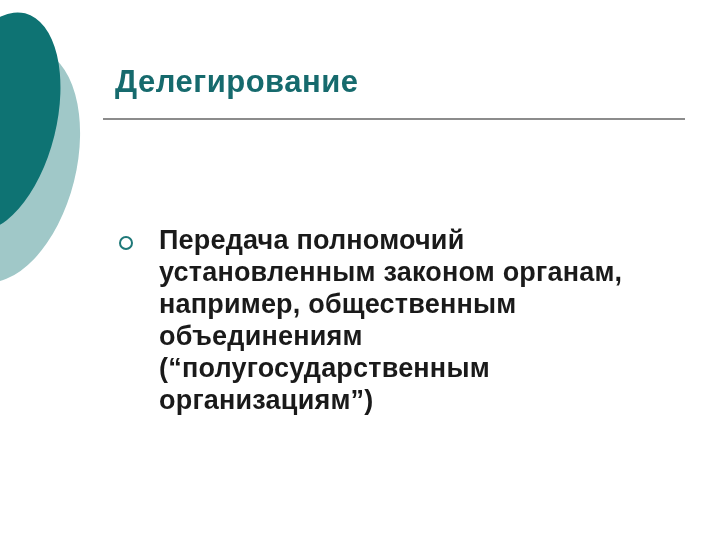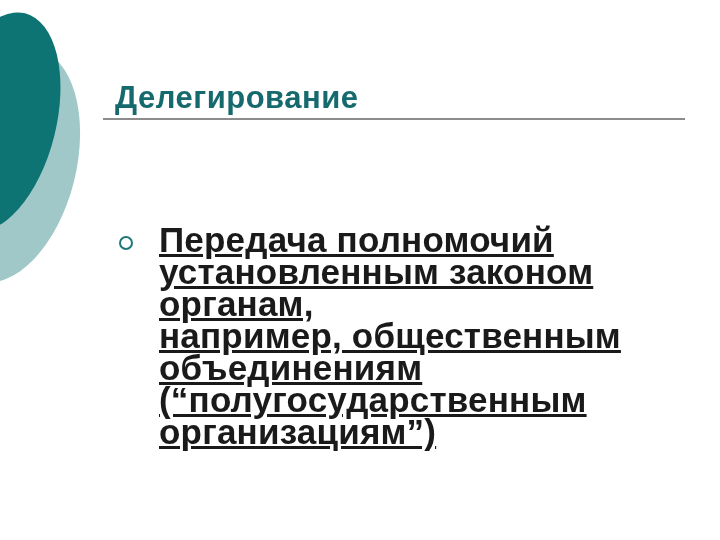--- a/index.html
+++ b/index.html
@@ -24,21 +24,20 @@
   .slide-title {
     position: absolute;
     left: 115px;
     top: 64px;
     width: 570px;
     font-size: 31px;
     font-weight: bold;
     letter-spacing: 0.5px;
     color: var(--title, #166A6D);
     white-space: nowrap;
-    margin-top: 16px;
   }
   .title-underline {
     position: absolute;
     left: 103px;
     top: 118px;
     width: 582px;
     height: 2px;
     background: var(--rule, #8C8C8C);
   }
   .bullet-list {
@@ -58,27 +57,26 @@
     flex: 0 0 auto;
     width: 10px;
     height: 10px;
     border: 2.5px solid var(--bullet-marker, #1E7878);
     border-radius: 50%;
     margin-top: 12px;
     margin-right: 26px;
     background: transparent;
   }
   .bullet-text {
-    font-size: 35px;
+    font-size: 27px;
     font-weight: bold;
     line-height: 32px;
     letter-spacing: 0.2px;
     color: var(--body-text, #1A1A1A);
     white-space: pre-line;
-    text-decoration: underline;
   }
 </style>
 </head>
 <body>
 
 <div class="slide">
 
   <svg class="decoration" width="200" height="320" viewBox="0 0 200 320" aria-hidden="true">
     <ellipse cx="8" cy="165" rx="68" ry="120" transform="rotate(14 8 165)" style="fill: var(--accent-light, #A0C8C8);"></ellipse>
     <ellipse cx="-2" cy="122" rx="58" ry="112" transform="rotate(14 -2 122)" style="fill: var(--accent-dark, #0E7373);"></ellipse>

